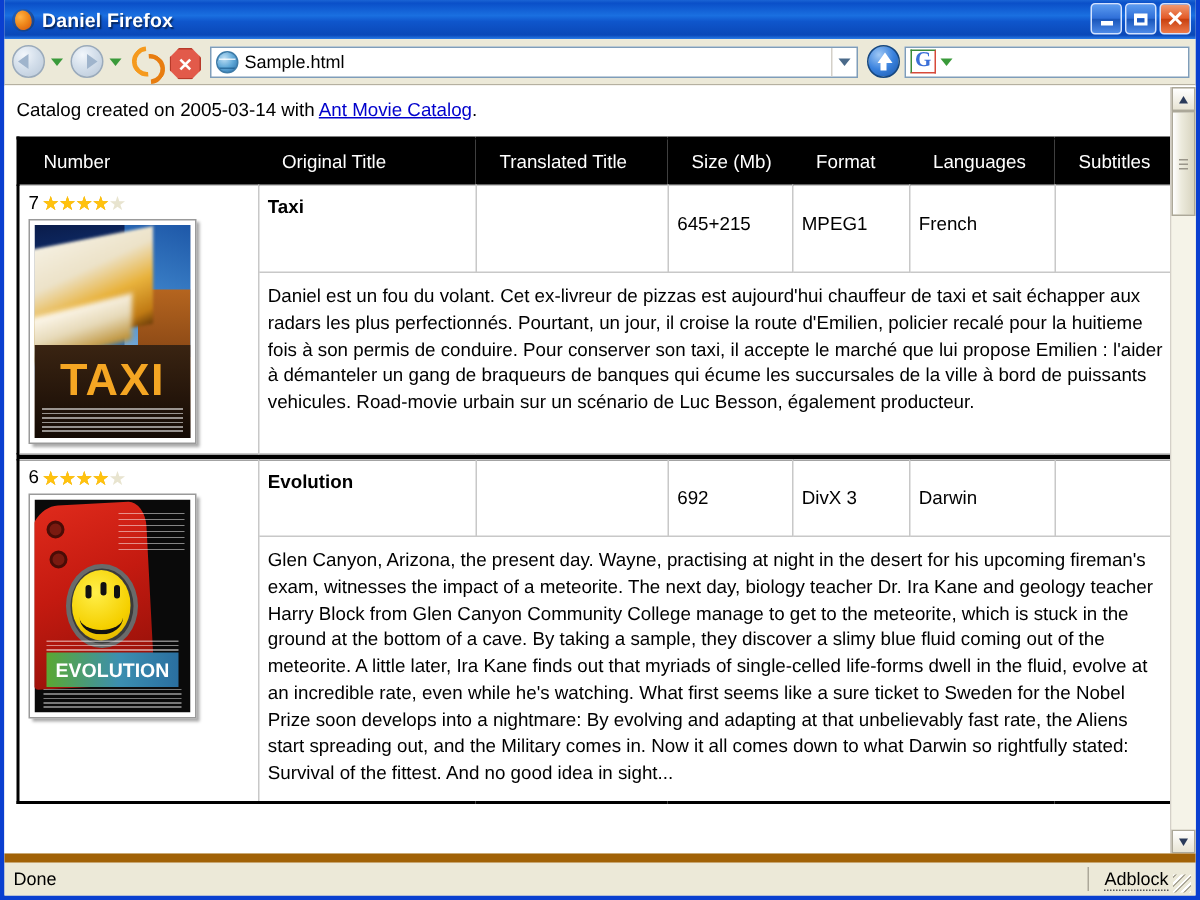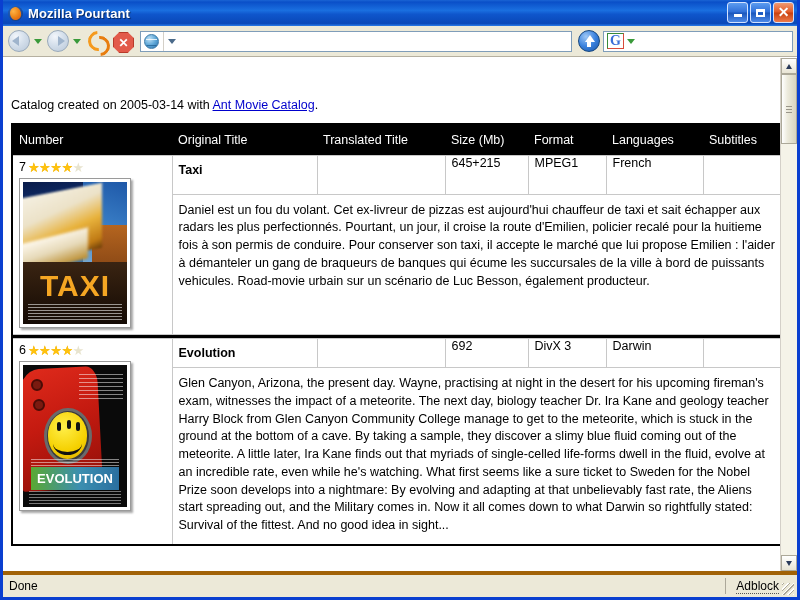--- a/index.html
+++ b/index.html
@@ -178,36 +178,36 @@
   }
   .scaret{width:0;height:0;border-left:4px solid transparent;border-right:4px solid transparent;border-top:5px solid #3a9a3a;margin-left:3px;}
 
   
   .content-wrap { flex: 1 1 auto; display: flex; min-height: 0; background:#fff; border-top:1px solid #fff;}
   .page {
     flex: 1 1 auto; background: #fff;
     overflow: hidden; position: relative;
     padding: 8px 6px 0 8px; box-sizing: border-box;
   }
-  .catalog-line { font-size: 12.5px; color:#000; margin-bottom: 11px; margin-top: 32px; }
+  .catalog-line { font-size: 12.5px; color:#000; margin-bottom: 11px; }
   .catalog-line a { color:#0000cc; text-decoration: underline; }
 
   table.movies {
     width: 100%; border-collapse: collapse; table-layout: fixed;
     border: 2px solid #000;
   }
   thead th {
     background:#000; color:#fff; font-size:12.5px; font-weight:normal;
-    text-align:left; padding: 8px 0 8px 6px; vertical-align: middle;
+    text-align:left; padding: 8px 0 8px 16px; vertical-align: middle;
   }
   td { border: 1px solid #c8c8c8; vertical-align: top; font-size: 12.5px;}
   tr.sep td { border: none; background:#000; height:3px; padding:0;}
   td.num { padding: 4px 4px 6px 6px; border-left: none; }
   td.title { font-weight: bold; padding: 7px 6px; }
-  td.cell { padding: 0 6px; }
+  td.cell { padding: 18px 6px; }
   td.desc { padding: 7px 8px 9px 6px; line-height: 1.42; border-left:none;}
   .numline { font-size: 12.5px; white-space: nowrap; display:flex; align-items:center; gap:2px;}
   .stars { letter-spacing: -0.5px; font-size: 13px; line-height: 1;}
   .star-on { color: #ffc20e; text-shadow: 0 0 0 #e8a800; }
   .star-off { color: #e8e4cf; }
 
   
   .poster {
     width: 112px; height: 150px; margin-top: 4px;
     border: 1px solid #9a9a9a;
@@ -275,21 +275,21 @@
     background: linear-gradient(to right,#fff 0%, #eceadc 40%, #d8d4c0 100%);
     border:1px solid #aca899; box-sizing:border-box;
     display:flex;align-items:center;justify-content:center;gap:2px;
   }
   .sb-thumb i{display:block;width:6px;height:1px;background:#9a968a;}
   .sb-grip{display:flex;flex-direction:column;gap:2px;}
 
   
   .statusbar {
     height: 22px; flex: 0 0 22px;
-    background:#ece9d8; border-top:4px solid #a16207;
+    background:#ece9d8; border-top:6px solid #a16207;
     display:flex; align-items:center; font-size:12px;
     padding-left:6px; position: relative;
   }
   .st-left{flex:1 1 auto;}
   .st-adblock{
     border-left:1px solid #aca899; padding: 0 18px 0 10px; height:16px;
     display:flex;align-items:center;
   }
   .st-adblock span{border-bottom:1px dotted #555;}
   .st-grip{position:absolute;right:2px;bottom:1px;width:14px;height:14px;}
@@ -301,21 +301,21 @@
 </style>
 </head>
 <body>
 
 <div class="window">
 
   <div class="titlebar">
     <div class="tb-icon">
         <div class="fox"></div>
       </div>
-    <div class="title-text">Mozilla Pourtant</div>
+    <div class="title-text">Daniel Firefox</div>
     <div class="tb-buttons">
       <div class="tb-btn">
           <div class="glyph-min"></div>
         </div>
       <div class="tb-btn">
           <div class="glyph-max"></div>
         </div>
       <div class="tb-btn close">
           <div class="glyph-close">✕</div>
         </div>
@@ -336,20 +336,21 @@
     <div class="dropcaret"></div>
     <div class="navbtn reload">
       <div class="r1"></div>
         <div class="r2"></div>
     </div>
     <div class="navbtn">
       <div class="stop">✕</div>
     </div>
     <div class="urlbar">
       <div class="globe"></div>
+      <div class="url-text">Sample.html</div>
       <div class="url-drop"></div>
     </div>
     <div class="gobtn">
       <div class="circ2"></div>
         <div class="up"></div>
         <div class="upstem"></div>
     </div>
     <div class="searchbar">
       <div class="glogo">G</div>
       <div class="scaret"></div>

